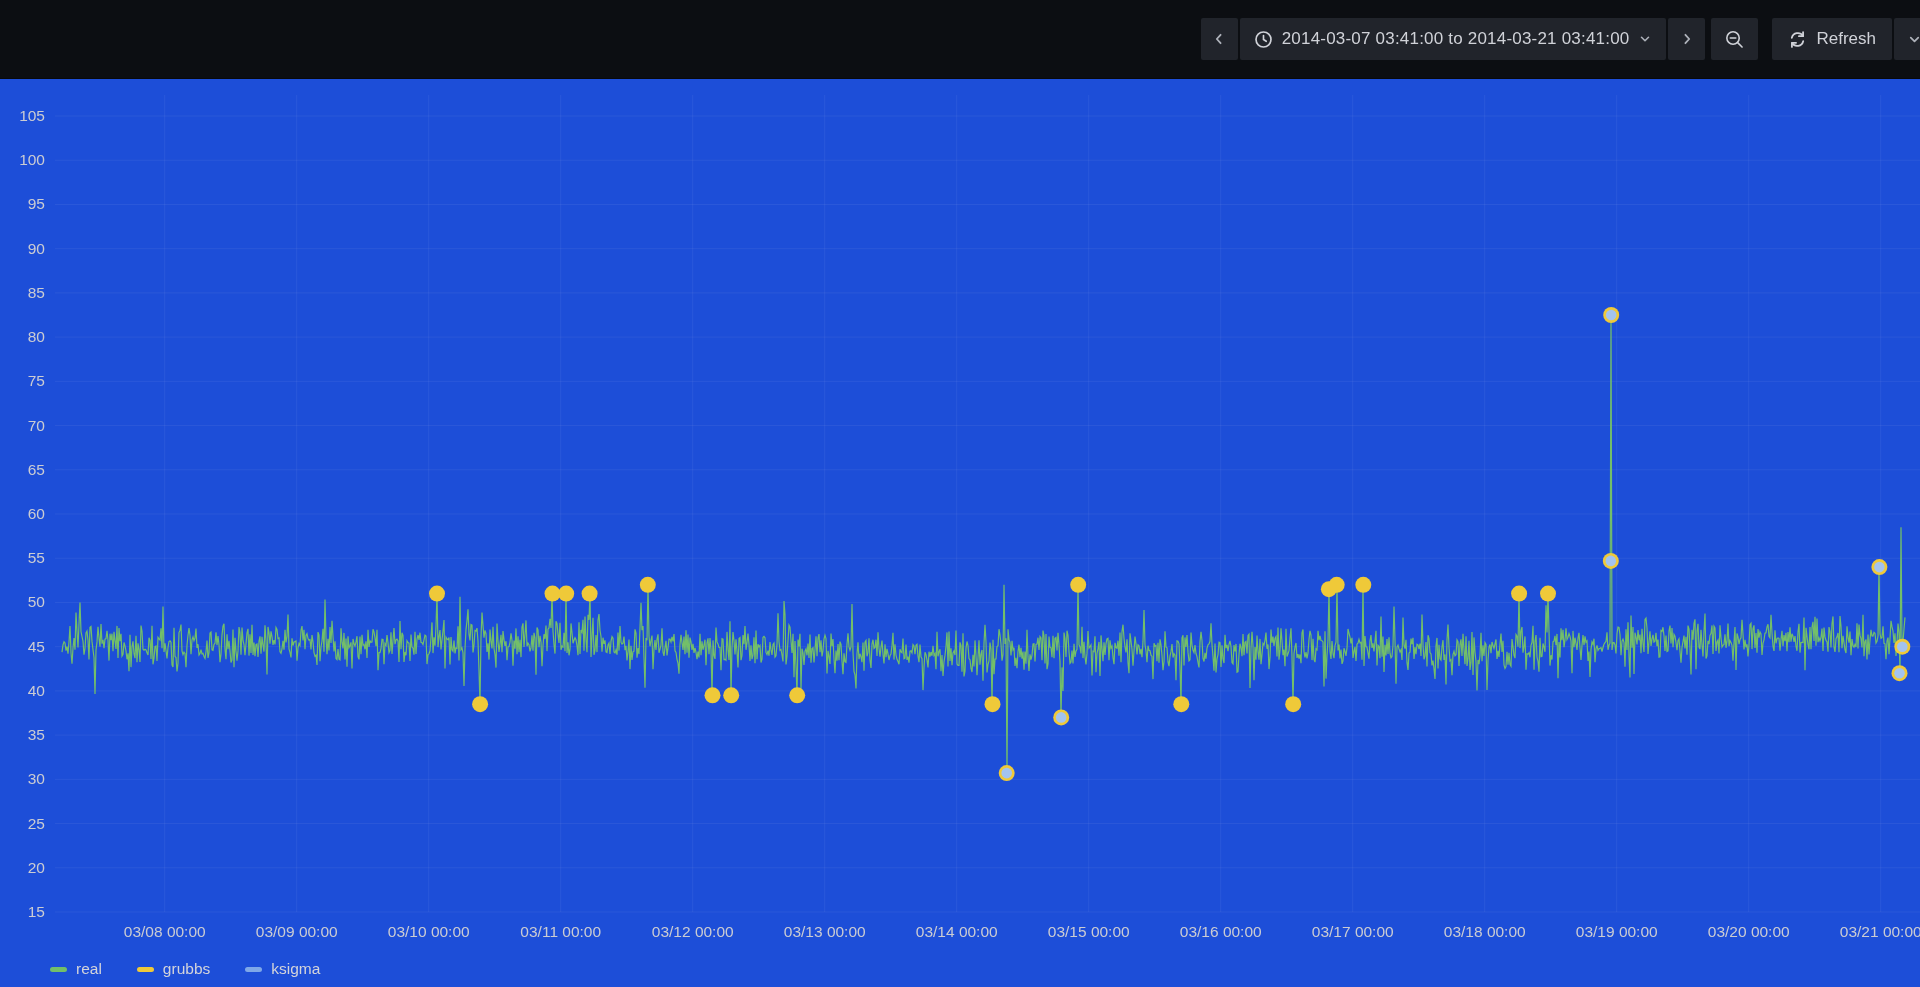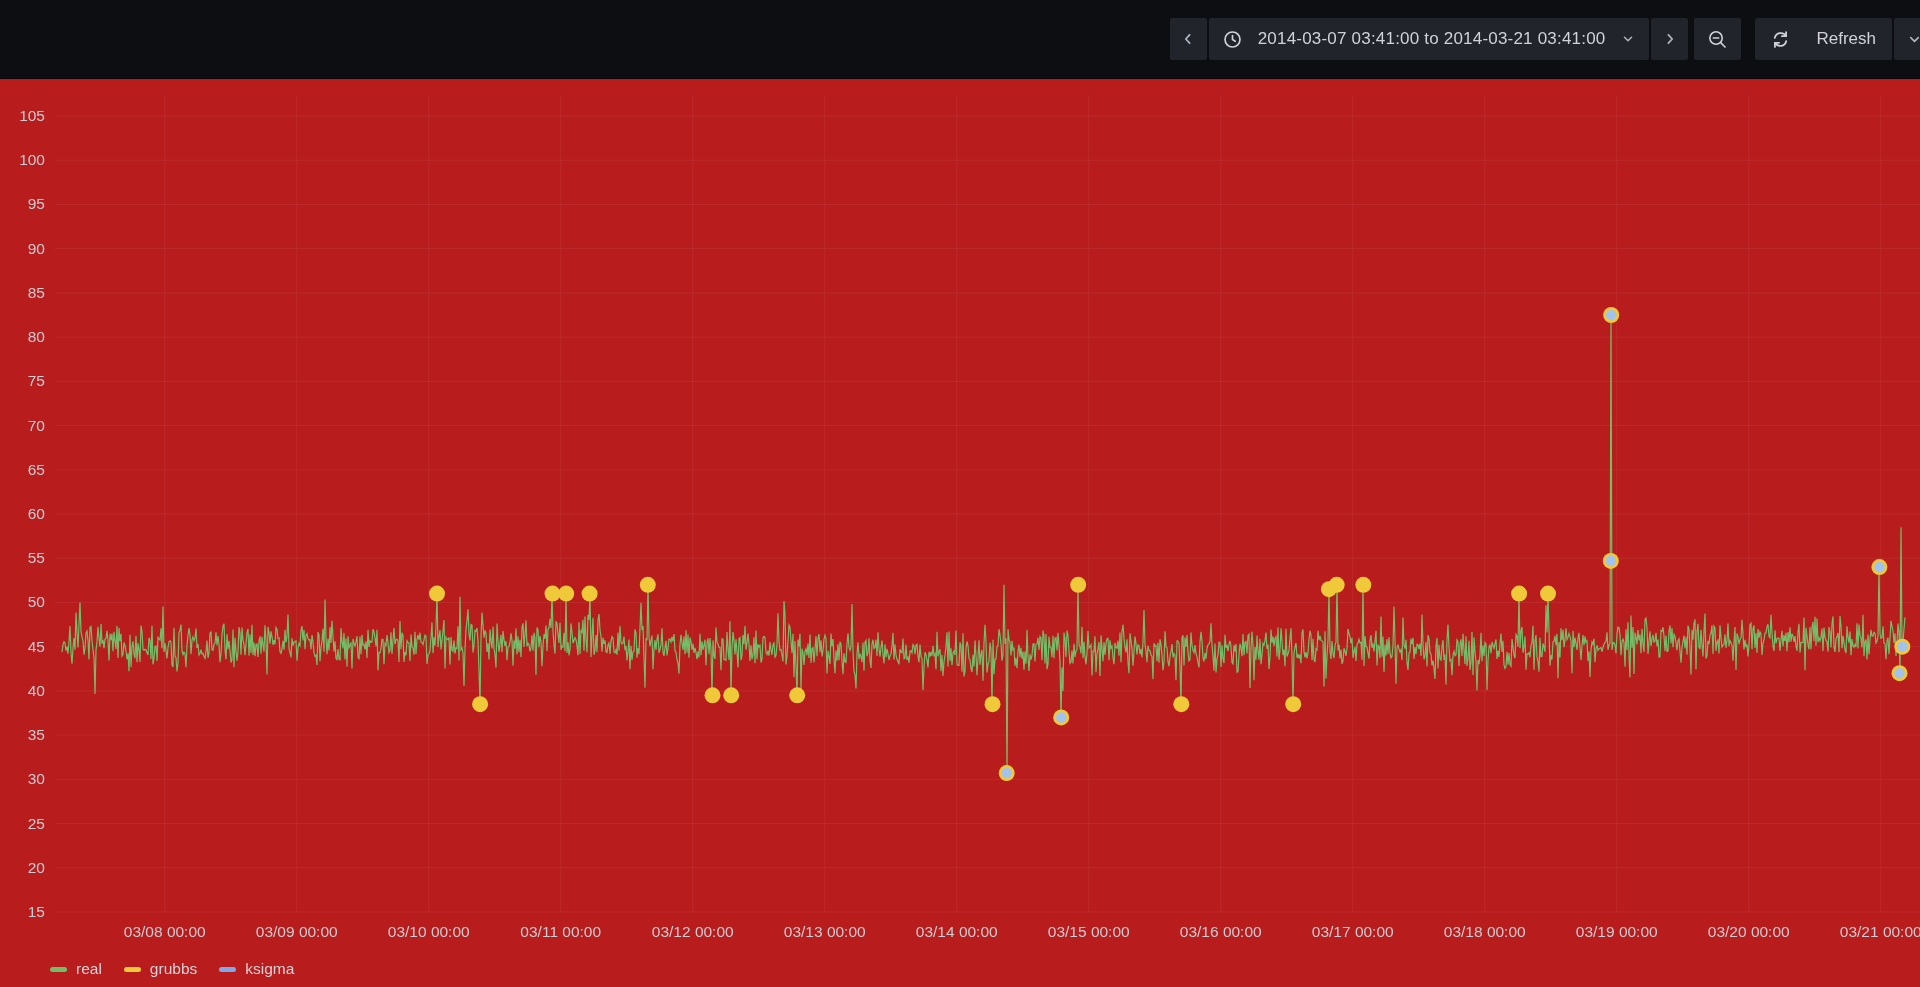--- a/index.html
+++ b/index.html
@@ -8,31 +8,31 @@
   .topbar{position:absolute;left:0;top:0;width:1920px;height:78px;background:#0c0e12;
     border-bottom:1px solid #08090c;display:flex;align-items:center;justify-content:flex-end;
     overflow:hidden;}
   .toolbar{display:flex;align-items:center;margin-right:-14px;}
   .tbtn{display:flex;align-items:center;justify-content:center;height:42px;background:#21242b;
     color:#d0d2d8;border:none;border-radius:2px;cursor:pointer;font-family:"Liberation Sans",sans-serif;
     font-size:17px;font-weight:500;padding:0 10px;}
   .tbtn svg{display:block;}
   .grp{display:flex;align-items:center;gap:2px;}
   .gap6{width:6px;} .gap14{width:14px;}
-  .time-btn{gap:16px;padding:0 14px;}
+  .time-btn{gap:9px;padding:0 14px;}
   .time-btn .tr-text{white-space:nowrap;letter-spacing:.2px;}
   .arrow-btn{width:37px;padding:0;}
   .zoom-btn{width:47px;padding:0;}
-  .refresh-btn{gap:26px;padding:0 16px;}
+  .refresh-btn{gap:9px;padding:0 16px;}
   .caret-btn{width:40px;padding:0;}
   .icon{color:#aeb2ba;}
   
-  .panel{position:absolute;left:0;top:79px;width:1920px;height:908px;background:#b91c1c;}
+  .panel{position:absolute;left:0;top:79px;width:1920px;height:908px;background:#1d4ed8;}
   #chart{position:absolute;left:0;top:0;}
-  .legend{position:absolute;left:50px;bottom:6px;display:flex;align-items:center;gap:22px;height:24px;}
+  .legend{position:absolute;left:50px;bottom:6px;display:flex;align-items:center;gap:35px;height:24px;}
   .legend-item{display:flex;align-items:center;gap:9px;cursor:pointer;}
   .legend-pill{width:17px;height:5px;border-radius:3px;}
   .legend-label{color:#d3d4da;font-size:15.5px;}
 </style>
 </head>
 <body>
 
 <div class="topbar">
   <div class="toolbar">
     <div class="grp">

